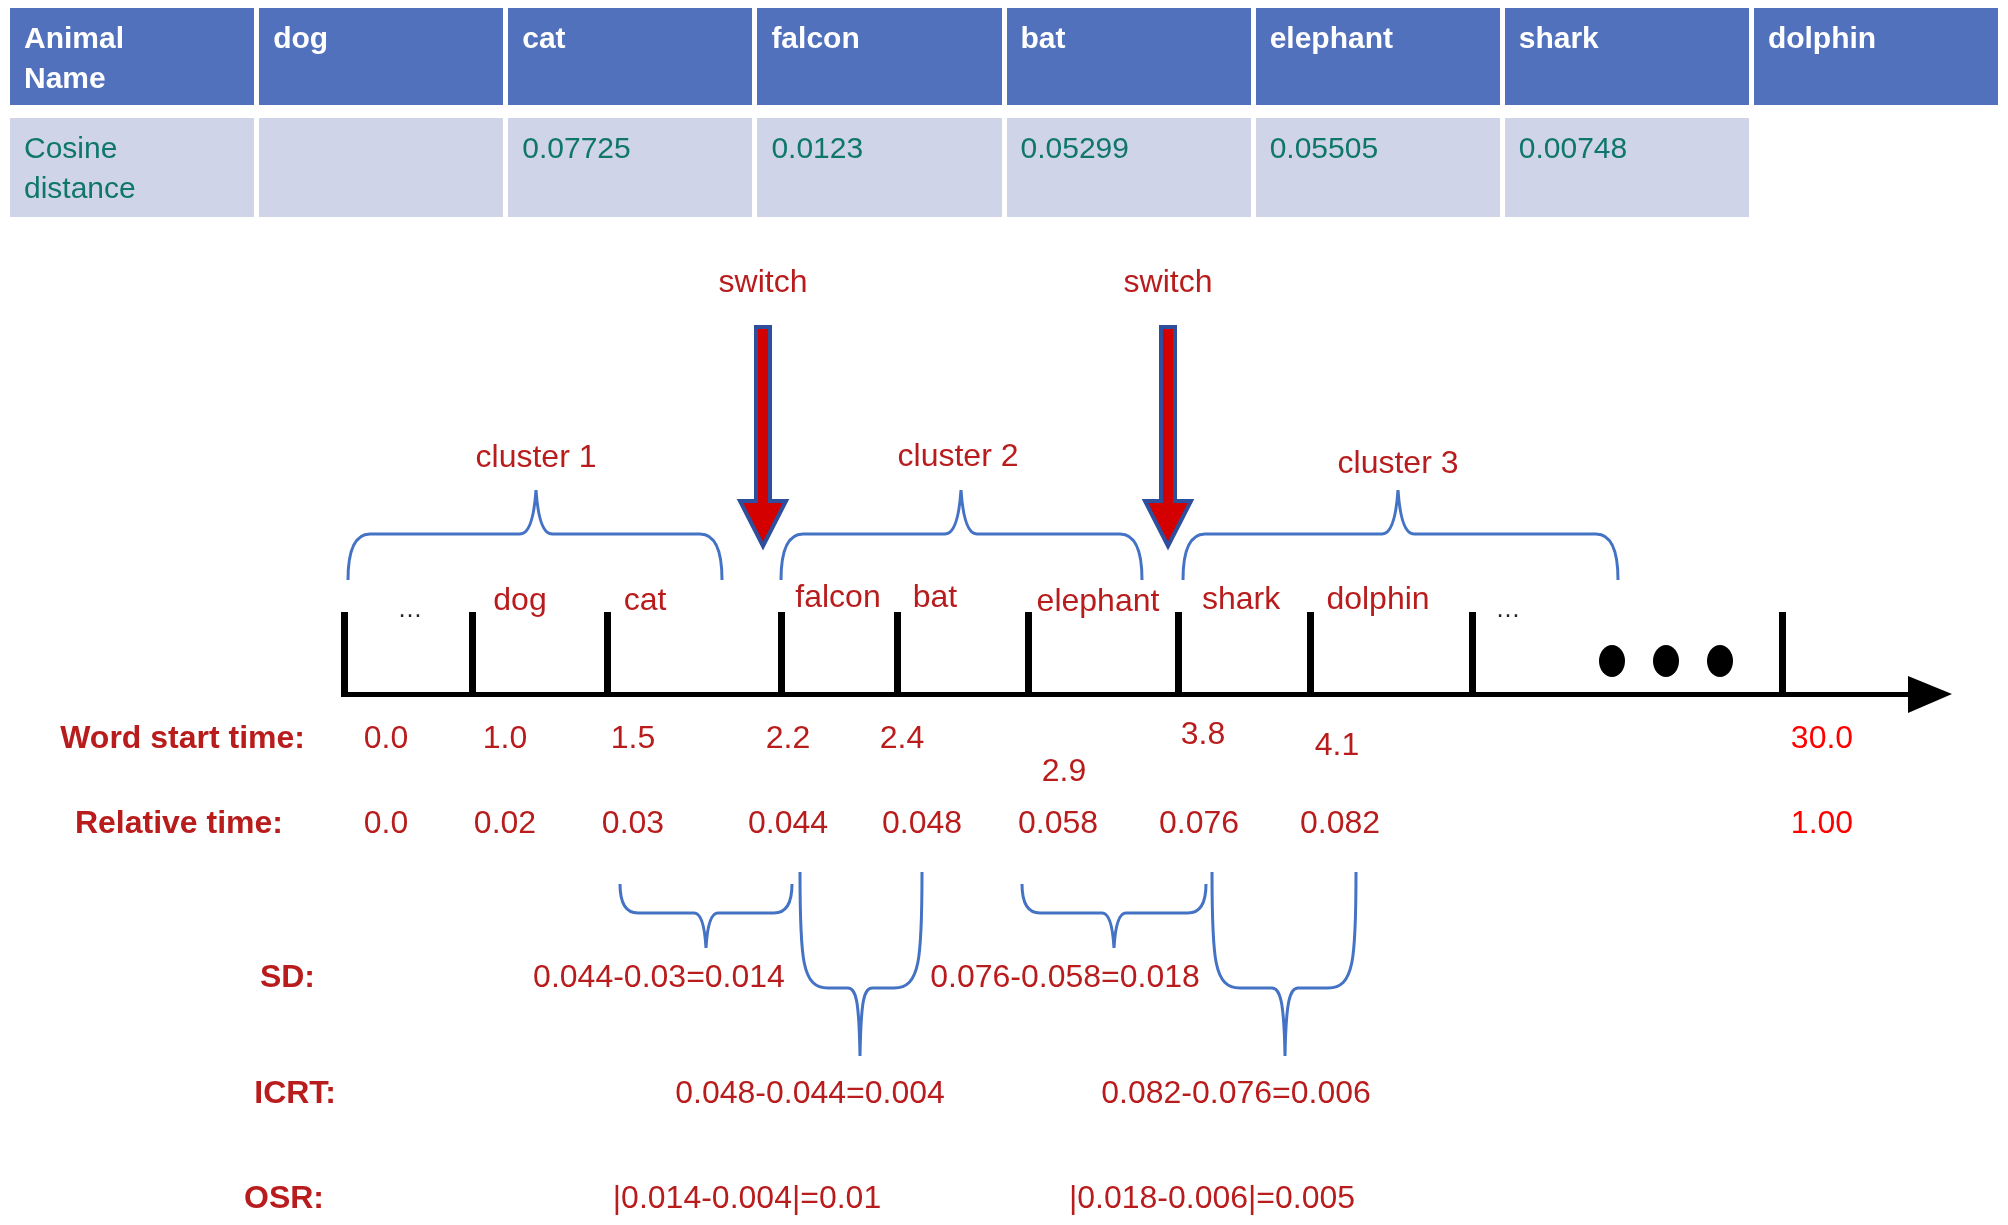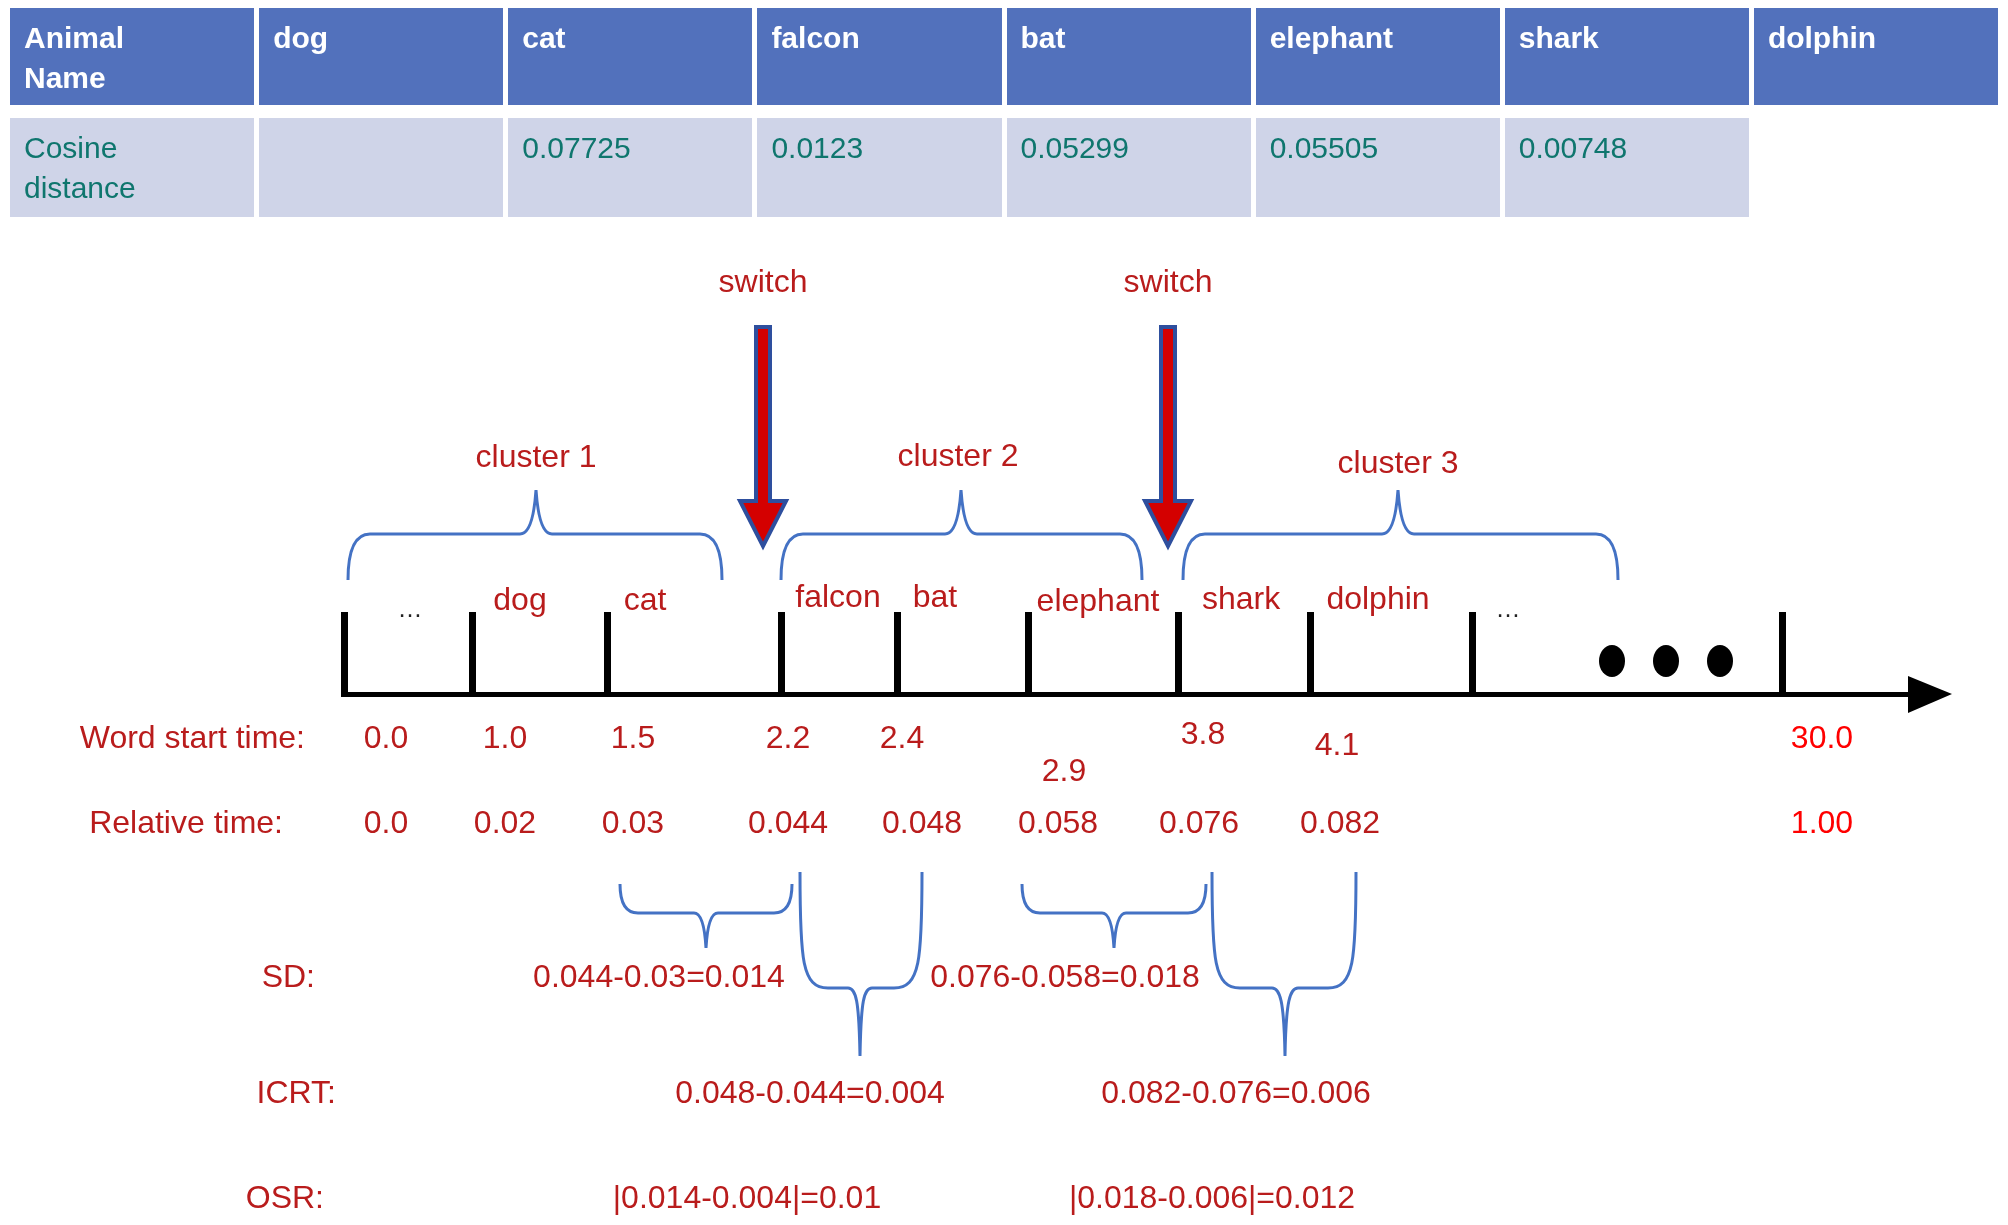--- a/index.html
+++ b/index.html
@@ -12,21 +12,21 @@
   
   #cosine-table{position:absolute;left:10px;top:8px;width:1988px;
     display:grid;grid-template-columns:repeat(8,1fr);column-gap:5px;row-gap:13px;}
   .th,.td{padding:10px 70px 8px 14px;font-size:30px;line-height:1.32;}
   .th{background:var(--header-bg);color:#fff;font-weight:bold;min-height:78px;}
   .td{background:var(--row-bg);color:#0f766e;min-height:81px;}
   
   .abs{position:absolute;}
   .dtext{font-size:32px;white-space:nowrap;color:#b91c1c;}
   .ctr{transform:translate(-50%,-50%);}
-  .rgt{transform:translateY(-50%);text-align:right;}
+  .rgt{transform:translateY(-50%);text-align:right;font-weight:bold;}
   .small{font-size:25px;color:#222;}
   .red{color:var(--red);}
   svg{position:absolute;left:0;top:0;}
   .brace{fill:none;stroke:var(--brace);stroke-width:3;}
   .switch-arrow{fill:var(--arrow-fill);stroke:var(--arrow-stroke);stroke-width:4;}
   .axis{fill:#000;}
 </style>
 </head>
 <body>
 
@@ -123,15 +123,15 @@
       <span class="abs dtext ctr" style="left: 1340px; top: 822px;">0.082</span>
       <span class="abs dtext ctr red" style="left: 1822px; top: 822px;">1.00</span>
       <span class="abs dtext rgt" style="right: 1693px; top: 976px;">SD:</span>
       <span class="abs dtext ctr" style="left: 659px; top: 976px;">0.044-0.03=0.014</span>
       <span class="abs dtext ctr" style="left: 1065px; top: 976px;">0.076-0.058=0.018</span>
       <span class="abs dtext rgt" style="right: 1672px; top: 1092px;">ICRT:</span>
       <span class="abs dtext ctr" style="left: 810px; top: 1092px;">0.048-0.044=0.004</span>
       <span class="abs dtext ctr" style="left: 1236px; top: 1092px;">0.082-0.076=0.006</span>
       <span class="abs dtext rgt" style="right: 1684px; top: 1197px;">OSR:</span>
       <span class="abs dtext ctr" style="left: 747px; top: 1197px;">|0.014-0.004|=0.01</span>
-      <span class="abs dtext ctr" style="left: 1212px; top: 1197px;">|0.018-0.006|=0.012</span>
+      <span class="abs dtext ctr" style="left: 1212px; top: 1197px;">|0.018-0.006|=0.005</span>
     </div>
 </div>
 
 </body></html>

